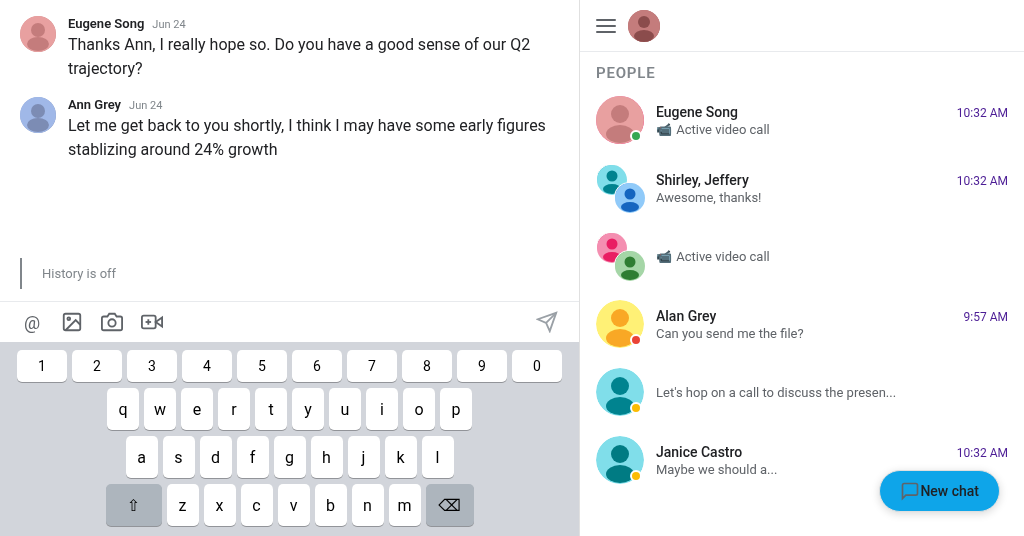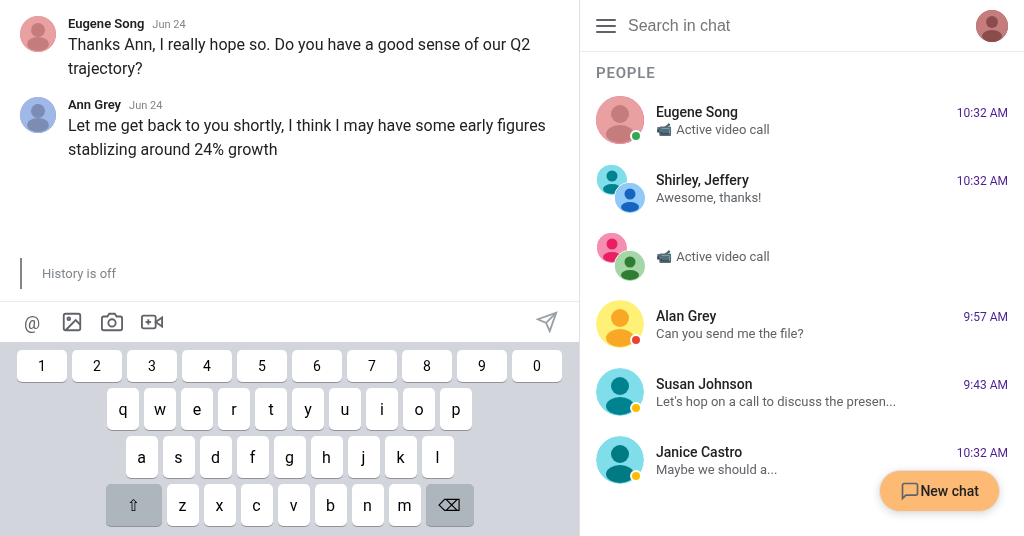--- a/index.html
+++ b/index.html
@@ -312,21 +312,21 @@
       text-overflow: ellipsis;
       display: flex;
       align-items: center;
       gap: 4px;
     }
 
     .new-chat-btn {
       position: fixed;
       bottom: 24px;
       right: 24px;
-      background: #fdba74;
+      background: #0ea5e9;
       border: 1px solid #e0e0e0;
       border-radius: 24px;
       padding: 10px 20px;
       display: flex;
       align-items: center;
       gap: 0;
       font-size: 14px;
       font-weight: 500;
       color: #202124;
       cursor: pointer;
@@ -514,21 +514,20 @@
   </div>
 </div>
 
 <div class="right-panel">
   <div class="search-bar">
     <div class="hamburger-icon">
       <div class="hamburger-line"></div>
       <div class="hamburger-line"></div>
       <div class="hamburger-line"></div>
     </div>
-    <input class="search-input" type="text" placeholder="Search in chat" style="">
     <div class="profile-avatar">
       <svg width="32" height="32" viewBox="0 0 32 32">
         <circle cx="16" cy="16" r="16" fill="#c47c7c"></circle>
         <circle cx="16" cy="12" r="6" fill="#8b4c4c"></circle>
         <ellipse cx="16" cy="26" rx="10" ry="6" fill="#8b4c4c"></ellipse>
       </svg>
     </div>
   </div>
 
   <div class="section-label">PEOPLE</div>
@@ -634,24 +633,20 @@
         <div class="chat-avatar">
           <svg width="48" height="48" viewBox="0 0 48 48">
             <circle cx="24" cy="24" r="24" fill="#80deea"></circle>
             <circle cx="24" cy="18" r="9" fill="#00838f"></circle>
             <ellipse cx="24" cy="38" rx="14" ry="9" fill="#00838f"></ellipse>
           </svg>
         </div>
         <div class="status-dot status-yellow"></div>
       </div>
       <div class="chat-info">
-        <div class="chat-name-row">
-          <span class="chat-name">Susan Johnson</span>
-          <span class="chat-time">9:43 AM</span>
-        </div>
         <div class="chat-preview">Let's hop on a call to discuss the presen...</div>
       </div>
     </div>
 
     <div class="chat-item">
       <div style="position:relative;width:48px;height:48px;flex-shrink:0">
         <div class="chat-avatar">
           <svg width="48" height="48" viewBox="0 0 48 48">
             <circle cx="24" cy="24" r="24" fill="#80deea"></circle>
             <circle cx="24" cy="18" r="9" fill="#007b83"></circle>

